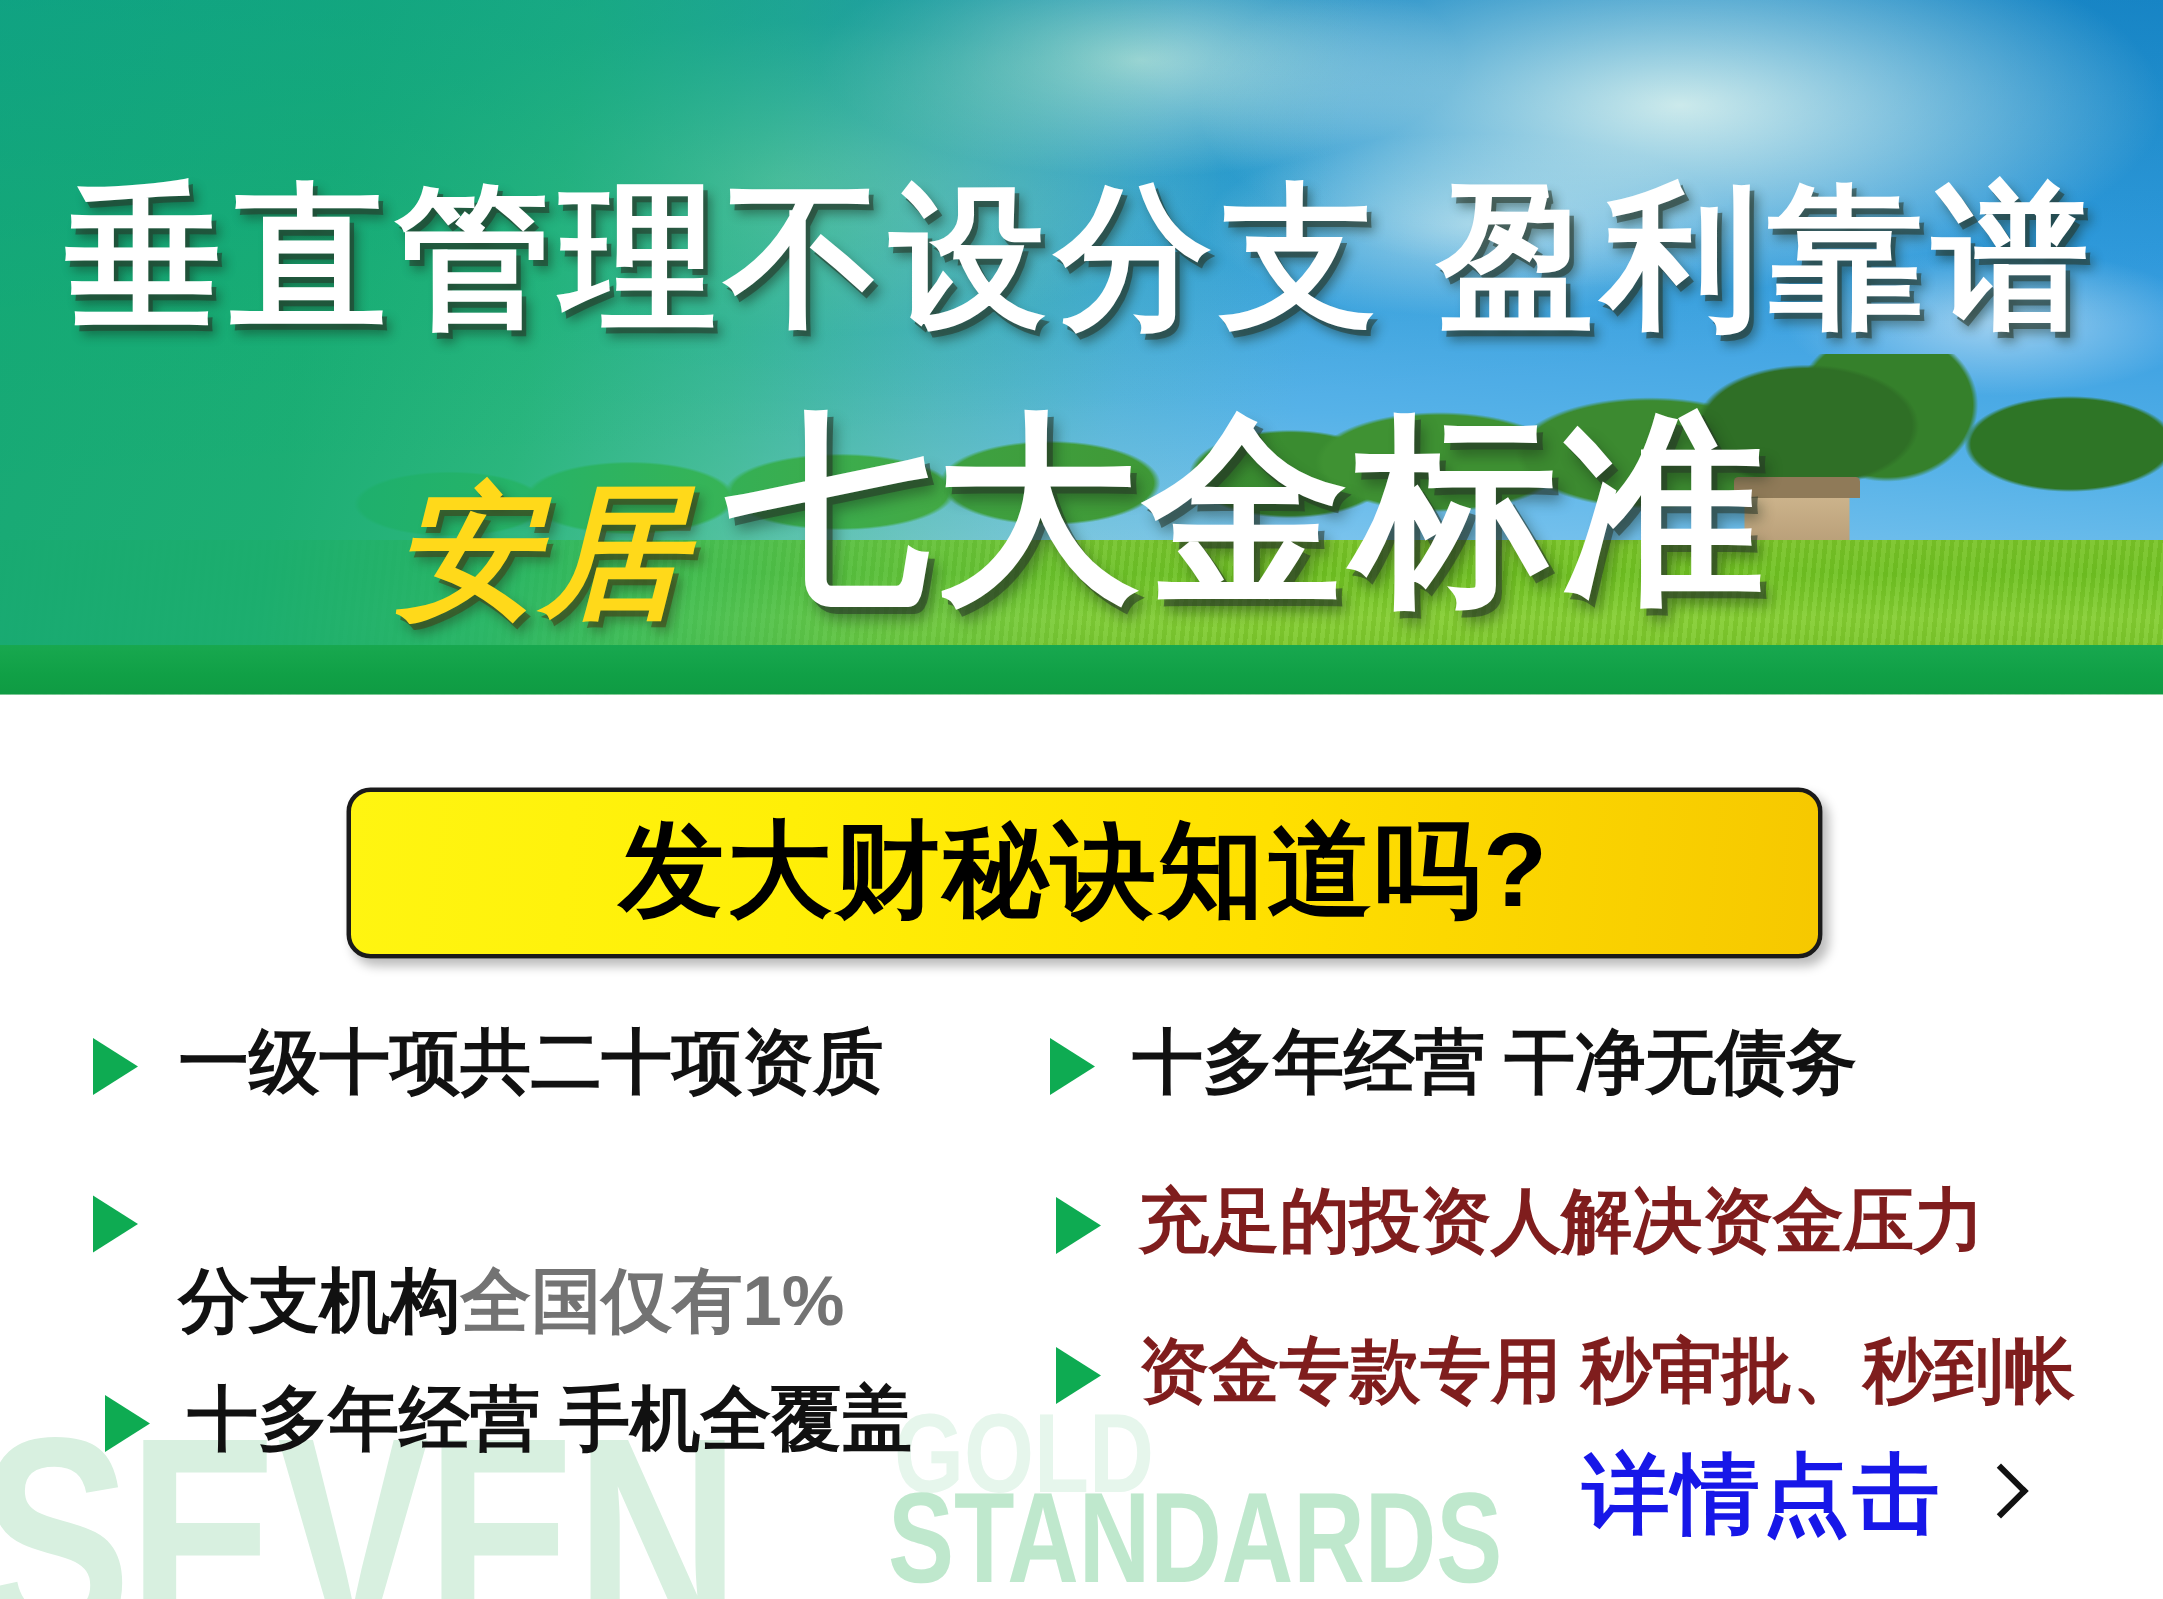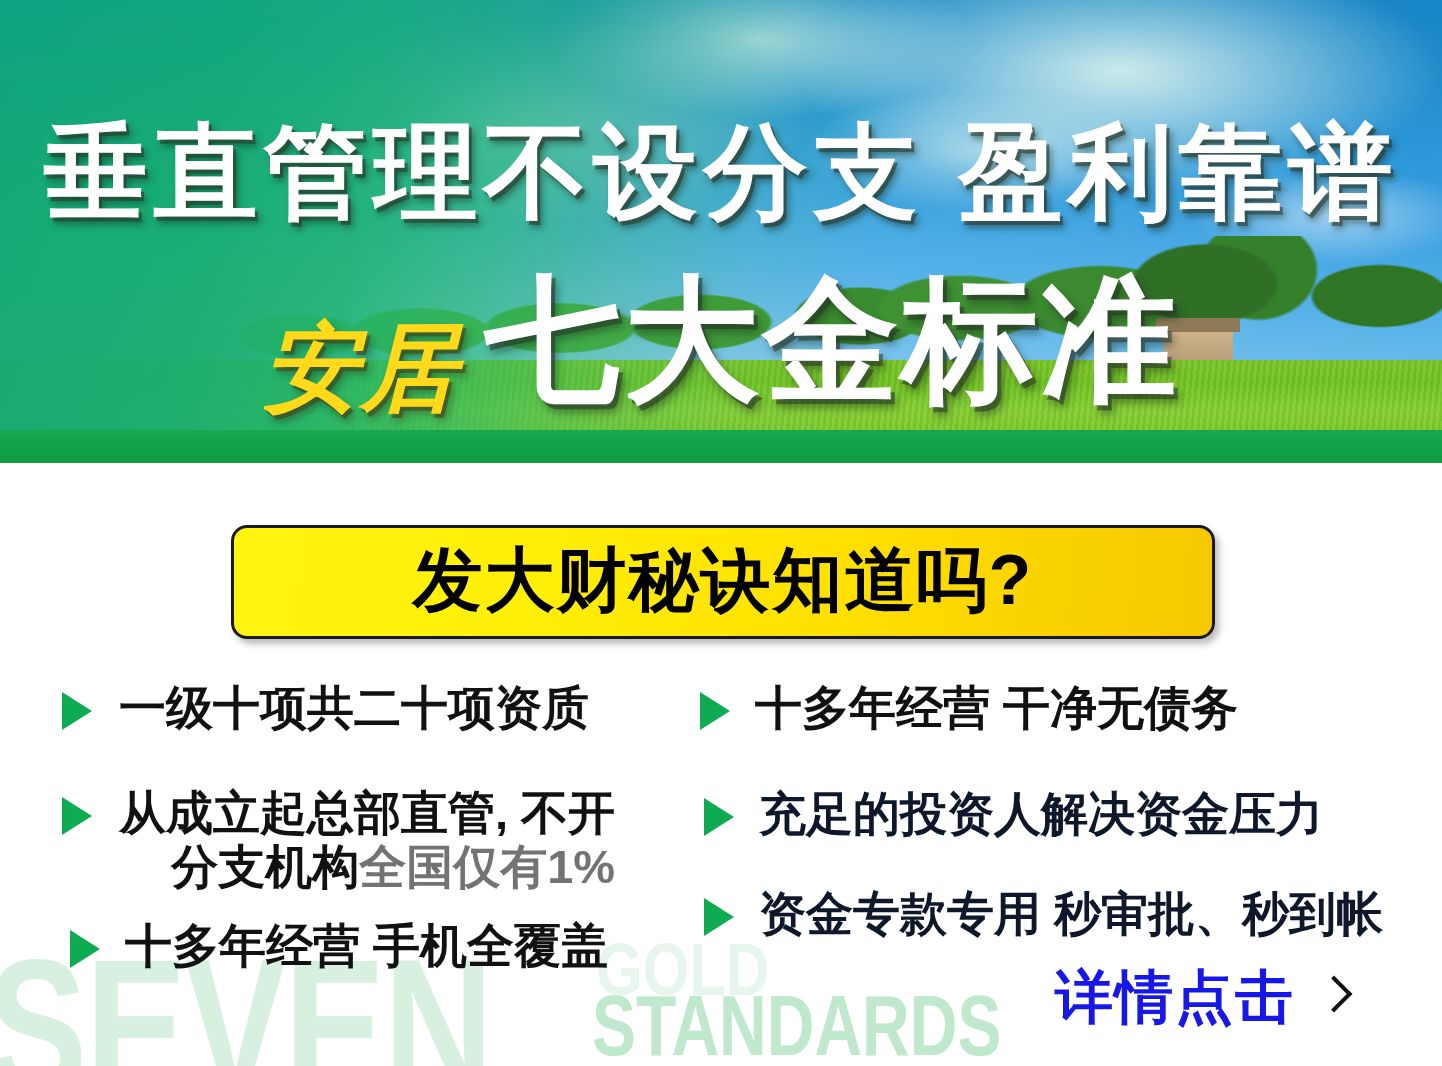--- a/index.html
+++ b/index.html
@@ -110,21 +110,21 @@
   .col-left{left:62px;width:640px;}
   .col-right{left:700px;width:700px;}
 
   .feat{display:flex;align-items:flex-start;text-align:right;}
   .tri{flex:0 0 auto;width:0;height:0;
      border-left:30px solid #0eab52;border-top:19px solid transparent;
      border-bottom:19px solid transparent;}
   .feat-text{font-size:47px;font-weight:bold;color:#111111;line-height:1.14;
      letter-spacing:0px;white-space:nowrap;}
   .green{color:#737373;}
-  .all-green .feat-text{color:#0f172a;}
+  .all-green .feat-text{color:#7f1d1d;}
 
   
   .f-l1{position:absolute;left:0;top:33px;}
   .f-l1 .tri{margin:11px 27px 0 0;}
   .f-l2{position:absolute;left:0;top:138px;}
   .f-l2 .tri{margin:11px 27px 0 0;}
   .f-l3{position:absolute;left:8px;top:271px;}
   .f-l3 .tri{margin:11px 25px 0 0;}
 
   .f-r1{position:absolute;left:0;top:33px;}
@@ -179,21 +179,21 @@
     <div class="col col-left">
 
       <div class="feat f-l1">
         <span class="tri"></span>
         <span class="feat-text">一级十项共二十项资质</span>
       </div>
 
       <div class="feat f-l2">
         <span class="tri"></span>
         <span class="feat-text">
-          <span>从成立起总部直管, 不开</span><br>
+          <br>
           <span>分支机构</span><span class="green">全国仅有1%</span>
         </span>
       </div>
 
       <div class="feat f-l3">
         <span class="tri"></span>
         <span class="feat-text">十多年经营  手机全覆盖</span>
       </div>
 
     </div>

